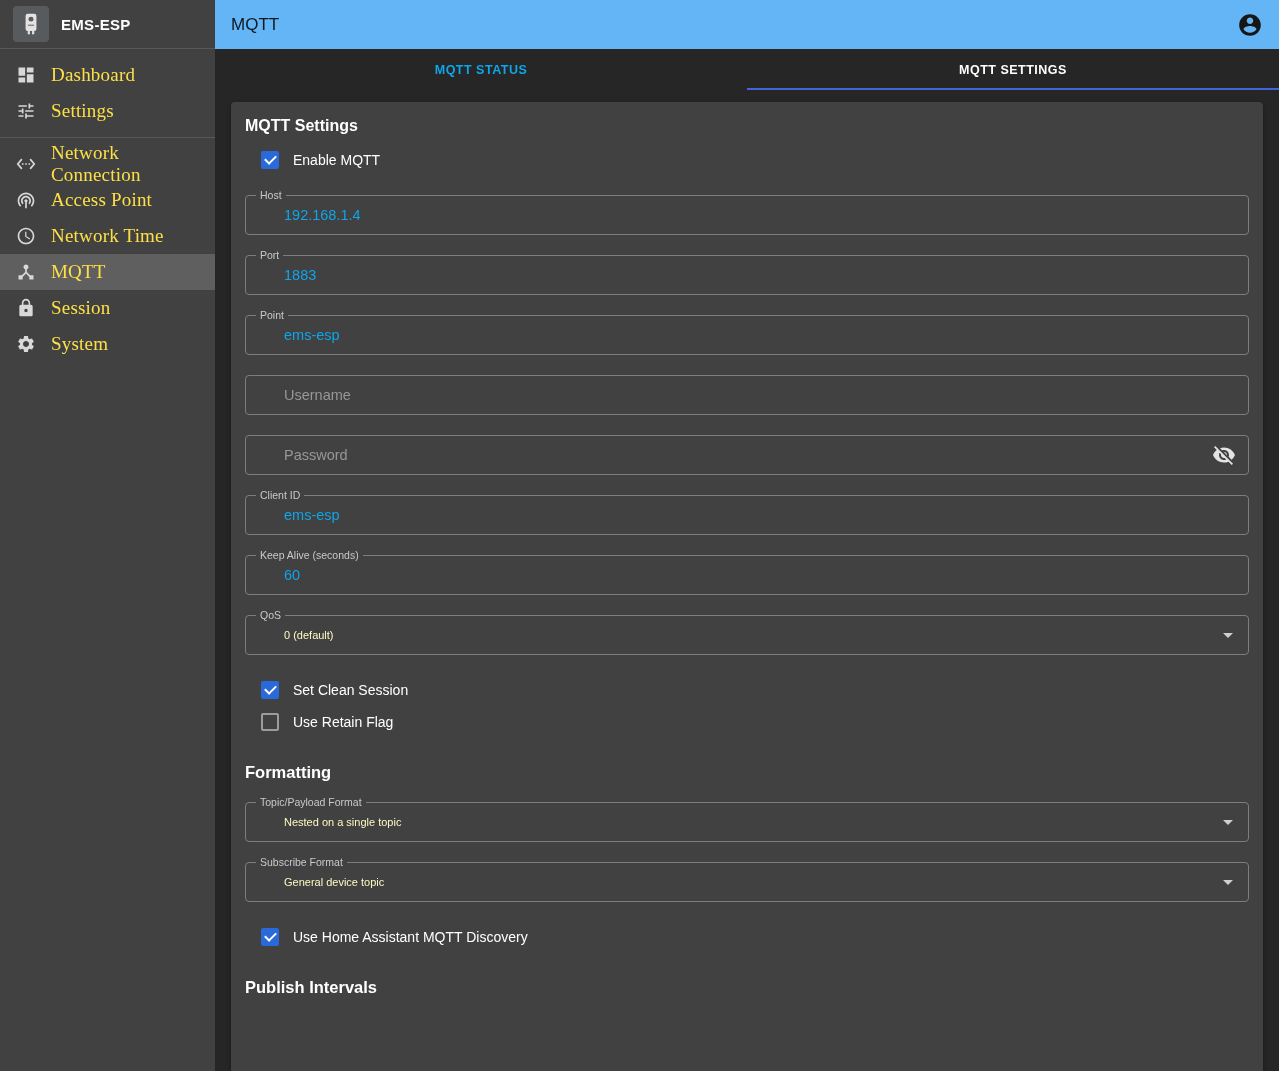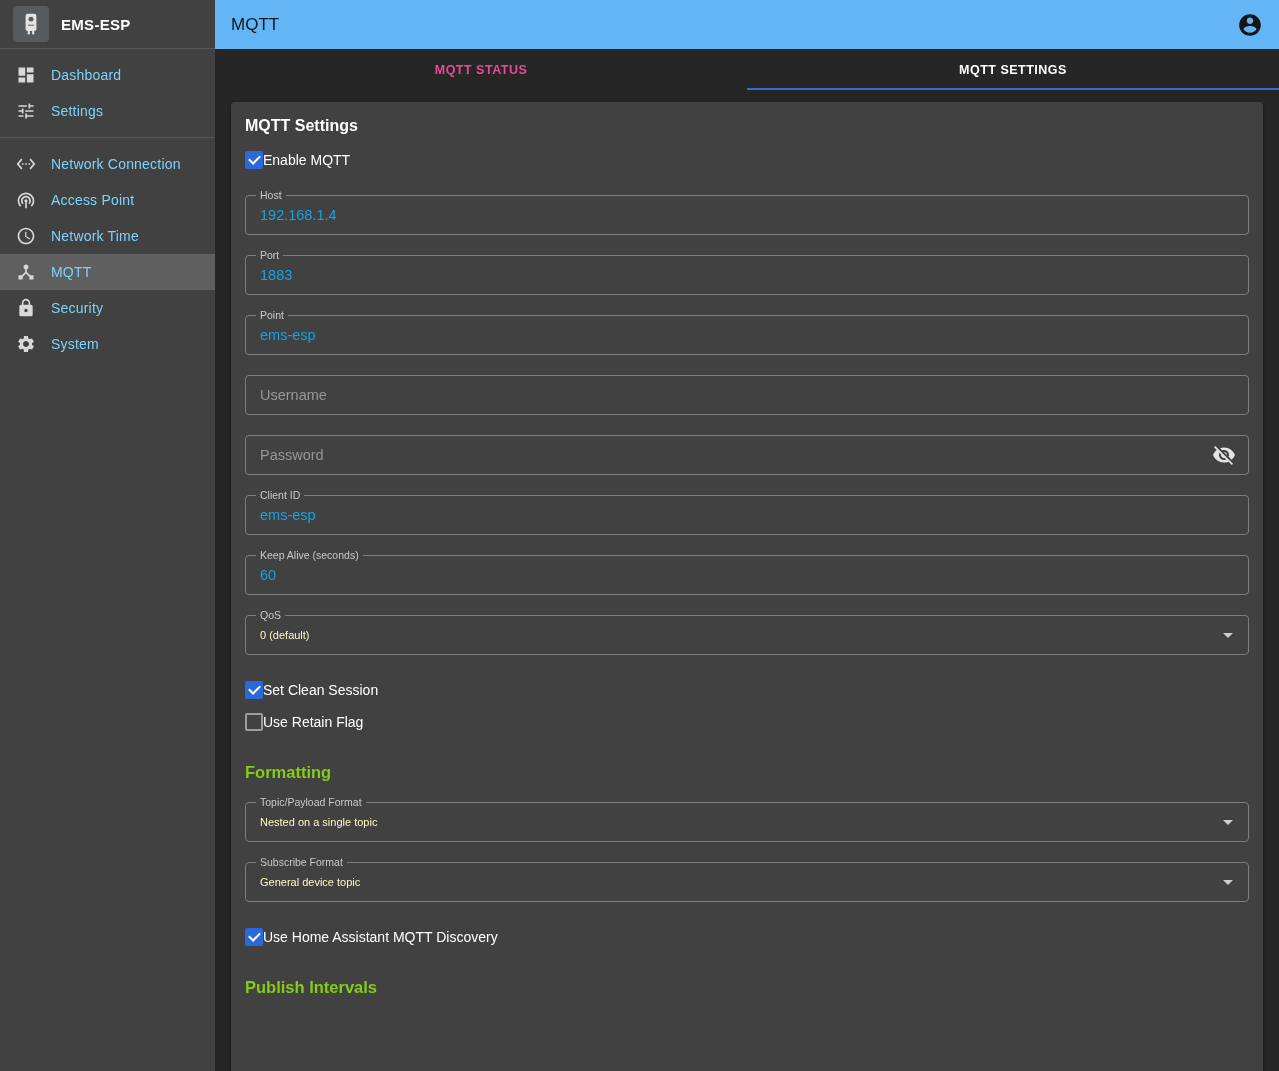--- a/index.html
+++ b/index.html
@@ -11,50 +11,50 @@
   .sidebar { width: 215px; flex: 0 0 215px; background: #414141; display: flex; flex-direction: column; }
   .sidebar-header { height: 49px; flex: 0 0 49px; display: flex; align-items: center; gap: 12px; padding: 0 13px; border-bottom: 1px solid rgba(255,255,255,0.12); }
   .logo { width: 36px; height: 36px; border-radius: 4px; background: #585b5e; display: flex; align-items: center; justify-content: center; }
   .logo svg { width: 26px; height: 26px; display: block; }
   .app-title { font-size: 15px; font-weight: bold; letter-spacing: .3px; color: #fff; }
   .nav { padding-top: 8px; }
   .nav-item { height: 36px; display: flex; align-items: center; gap: 15px; padding: 0 16px; cursor: pointer; }
   .nav-item.selected { background: rgba(255,255,255,0.16); }
   .nav-item .nicon { width: 20px; height: 20px; flex: 0 0 20px; color: #d8d8d8; }
   .nav-item .nicon svg { width: 100%; height: 100%; display: block; }
-  .nav-item .nlabel { font-size: 14px; font-weight: 500; color: #7dd3fc; letter-spacing: .2px; }
+  .nav-item .nlabel { font-size: 19px; font-weight: 500; color: #fde047; letter-spacing: .2px; font-family: Liberation Serif, serif; }
   .nav-divider { border: none; border-top: 1px solid rgba(255,255,255,0.12); margin: 8px 0; }
 
   
   .main { flex: 1; min-width: 0; display: flex; flex-direction: column; }
   .appbar { height: 49px; flex: 0 0 49px; background: #64b5f6; color: rgba(0,0,0,0.87); display: flex; align-items: center; padding: 0 16px; }
   .appbar-title { font-size: 17px; font-weight: 500; }
   .spacer { flex: 1; }
   .account-icon { width: 26px; height: 26px; color: #161616; cursor: pointer; }
   .account-icon svg { width: 100%; height: 100%; display: block; }
 
   .tabs { height: 41px; flex: 0 0 41px; display: flex; background: #262626; }
-  .tab { flex: 1; display: flex; align-items: center; justify-content: center; font-size: 12.5px; font-weight: bold; letter-spacing: .5px; color: #ec4899; position: relative; cursor: pointer; text-transform: uppercase; }
+  .tab { flex: 1; display: flex; align-items: center; justify-content: center; font-size: 12.5px; font-weight: bold; letter-spacing: .5px; color: #0ea5e9; position: relative; cursor: pointer; text-transform: uppercase; }
   .tab.active { color: #fff; }
   .tab.active::after { content: ""; position: absolute; bottom: 0; left: 0; right: 0; height: 2px; background: #3f65d8; }
 
   .content { flex: 1; padding: 12px 16px; overflow: hidden; }
   .card { background: #414141; border-radius: 4px; padding: 13px 14px; box-shadow: 0 2px 4px rgba(0,0,0,0.35); min-height: 1100px; }
 
   
   .form-title { font-size: 16px; font-weight: bold; margin: 2px 0 10px; color: #fff; }
-  .section-heading { color: #84cc16; font-size: 16.5px; font-weight: bold; margin: 26px 0 2px; }
-
-  .check-row { display: flex; align-items: center; height: 30px; margin: 2px 0; cursor: pointer; }
+  .section-heading { color: #ffffff; font-size: 16.5px; font-weight: bold; margin: 26px 0 2px; }
+
+  .check-row { display: flex; align-items: center; gap: 14px; height: 30px; margin: 2px 16px; cursor: pointer; }
   .checkbox { width: 18px; height: 18px; flex: 0 0 18px; border-radius: 2px; border: 2px solid #9c9c9c; position: relative; background: transparent; }
   .checkbox.checked { background: #2a69da; border-color: #2a69da; }
   .checkbox.checked::after { content: ""; position: absolute; left: 4px; top: 0px; width: 5px; height: 9px; border: solid #fff; border-width: 0 2px 2px 0; transform: rotate(45deg); }
   .check-label { font-size: 14px; color: #fff; }
 
-  .field { position: relative; height: 40px; border: 1px solid #7d7d7d; border-radius: 4px; margin: 20px 0; display: flex; align-items: center; background: transparent; }
+  .field { position: relative; height: 40px; border: 1px solid #7d7d7d; border-radius: 4px; margin: 20px 0; display: flex; align-items: center; background: transparent; padding-left: 24px; }
   .field-label { position: absolute; top: -7px; left: 10px; font-size: 10.5px; line-height: 13px; color: #c9c9c9; background: #414141; padding: 0 4px; white-space: nowrap; }
   .field input { flex: 1; min-width: 0; background: transparent; border: none; outline: none; color: #0ea5e9; font-size: 14.5px; padding: 0 14px; height: 100%; font-family: inherit; }
   .field input::placeholder { color: #979797; opacity: 1; }
   .select-value { flex: 1; font-size: 11px; padding: 0 14px; color: #fef9c3; }
   .caret { width: 24px; height: 24px; flex: 0 0 24px; color: #cfcfcf; margin-right: 8px; }
   .caret svg, .eye svg { width: 100%; height: 100%; display: block; }
   .eye { width: 24px; height: 24px; flex: 0 0 24px; color: #e3e3e3; margin-right: 12px; cursor: pointer; }
 </style>
 </head>
 <body>
@@ -126,21 +126,21 @@
             </svg>
         </span>
         <span class="nlabel">MQTT</span>
       </div>
       <div class="nav-item">
         <span class="nicon">
           <svg viewBox="0 0 24 24" fill="currentColor">
               <path d="M18 8h-1V6c0-2.76-2.24-5-5-5S7 3.24 7 6v2H6c-1.1 0-2 .9-2 2v10c0 1.1.9 2 2 2h12c1.1 0 2-.9 2-2V10c0-1.1-.9-2-2-2zm-6 9c-1.1 0-2-.9-2-2s.9-2 2-2 2 .9 2 2-.9 2-2 2zm3.1-9H8.9V6c0-1.71 1.39-3.1 3.1-3.1 1.71 0 3.1 1.39 3.1 3.1v2z"></path>
             </svg>
         </span>
-        <span class="nlabel">Security</span>
+        <span class="nlabel">Session</span>
       </div>
       <div class="nav-item">
         <span class="nicon">
           <svg viewBox="0 0 24 24" fill="currentColor">
               <path d="M19.14 12.94c.04-.3.06-.61.06-.94 0-.32-.02-.64-.07-.94l2.03-1.58c.18-.14.23-.41.12-.61l-1.92-3.32c-.12-.22-.37-.29-.59-.22l-2.39.96c-.5-.38-1.03-.7-1.62-.94l-.36-2.54c-.04-.24-.24-.41-.48-.41h-3.84c-.24 0-.43.17-.47.41l-.36 2.54c-.59.24-1.13.57-1.62.94l-2.39-.96c-.22-.08-.47 0-.59.22L2.74 8.87c-.12.21-.08.47.12.61l2.03 1.58c-.05.3-.09.63-.09.94s.02.64.07.94l-2.03 1.58c-.18.14-.23.41-.12.61l1.92 3.32c.12.22.37.29.59.22l2.39-.96c.5.38 1.03.7 1.62.94l.36 2.54c.05.24.24.41.48.41h3.84c.24 0 .44-.17.47-.41l.36-2.54c.59-.24 1.13-.56 1.62-.94l2.39.96c.22.08.47 0 .59-.22l1.92-3.32c.12-.22.07-.47-.12-.61l-2.01-1.58zM12 15.6c-1.98 0-3.6-1.62-3.6-3.6s1.62-3.6 3.6-3.6 3.6 1.62 3.6 3.6-1.62 3.6-3.6 3.6z"></path>
             </svg>
         </span>
         <span class="nlabel">System</span>
       </div>
     </nav>

